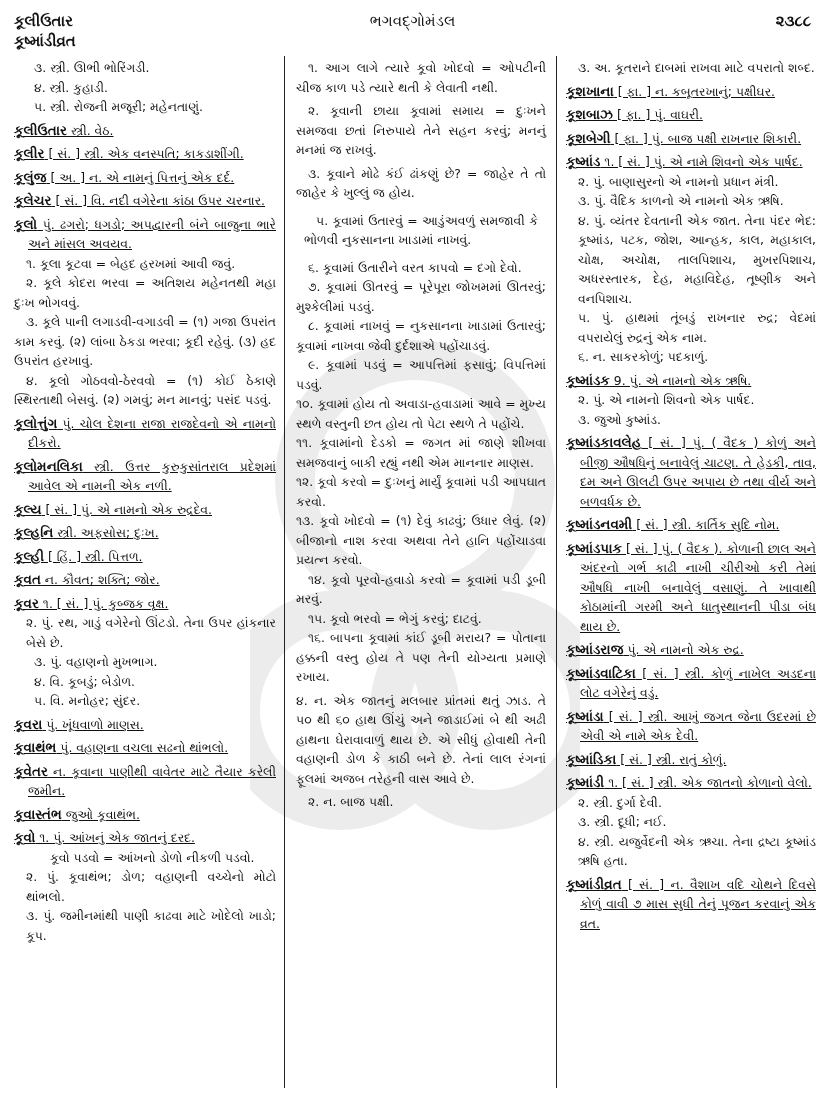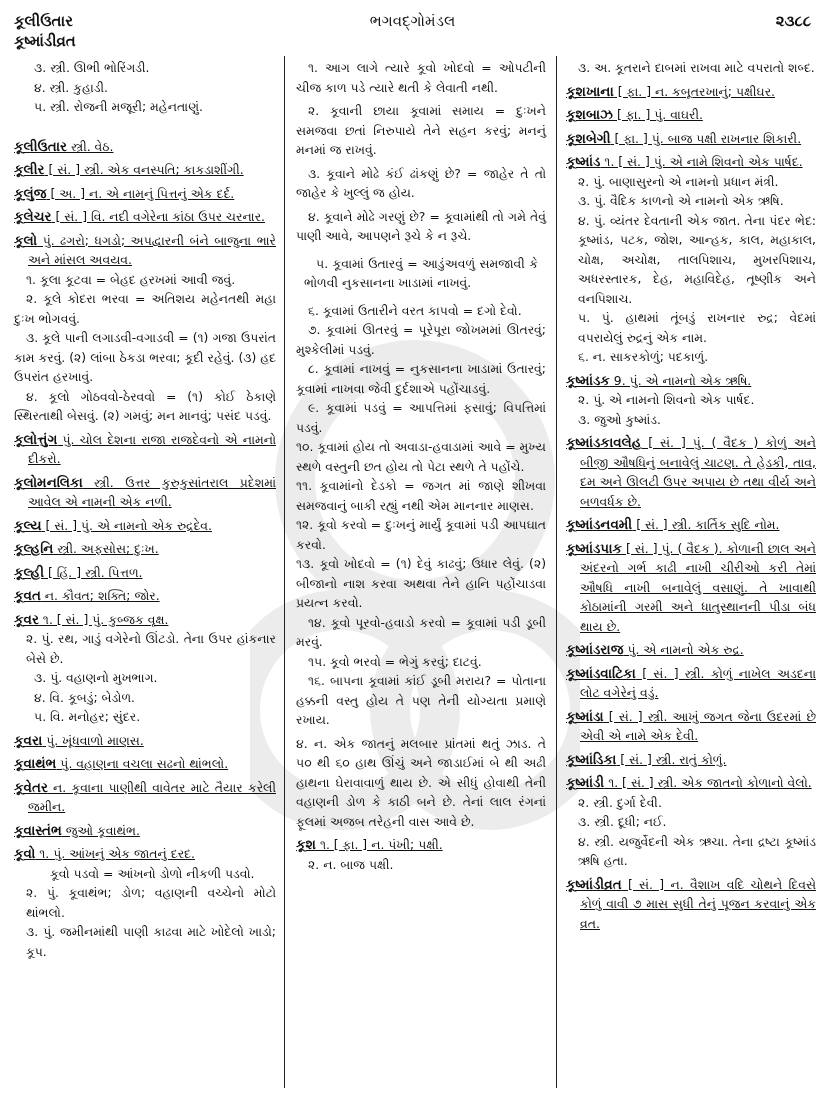--- a/index.html
+++ b/index.html
@@ -53,21 +53,21 @@
   <div class="title">ભગવદ્ગોમંડલ</div>
   <div class="pageno">૨૩૮૮</div>
 </div>
 
 <div class="divider div1"></div>
 <div class="divider div2"></div>
 
 <div class="col col1">
   <p class="sub deep">૩. સ્ત્રી. ઊભી ભોરિંગડી.</p>
   <p class="sub deep">૪. સ્ત્રી. કુહાડી.</p>
-  <p class="sub deep" style="margin-bottom:20px">૫. સ્ત્રી. રોજની મજૂરી; મહેનતાણું.</p>
+  <p class="sub deep" style="margin-bottom:4px">૫. સ્ત્રી. રોજની મજૂરી; મહેનતાણું.</p>
 
   <p class="entry"><span class="hw">કૂલીઉતાર</span><span> સ્ત્રી. વેઠ.</span></p>
   <p class="entry"><span class="hw">કૂલીર</span><span> [ સં. ] સ્ત્રી. એક વનસ્પતિ; કાકડાશીંગી.</span></p>
   <p class="entry"><span class="hw">કૂલુંજ</span><span> [ અ. ] ન. એ નામનું પિત્તનું એક દર્દ.</span></p>
   <p class="entry"><span class="hw">કૂલેચર</span><span> [ સં. ] વિ. નદી વગેરેના કાંઠા ઉપર ચરનાર.</span></p>
   <p class="entry" style="margin-bottom:0"><span class="hw">કૂલો</span><span> પું. ઢગરો; ધગડો; અપદ્વારની બંને બાજુના ભારે અને માંસલ અવયવ.</span></p>
   <p class="para" style="margin:0">૧. કૂલા કૂટવા = બેહદ હરખમાં આવી જવું.</p>
   <p class="para" style="margin:0">૨. કૂલે કોદરા ભરવા = અતિશય મહેનતથી મહા દુઃખ ભોગવવું.</p>
   <p class="para" style="margin:0">૩. કૂલે પાની લગાડવી-વગાડવી = (૧) ગજા ઉપરાંત કામ કરવું. (૨) લાંબા ઠેકડા ભરવા; કૂદી રહેવું. (૩) હદ ઉપરાંત હરખાવું.</p>
   <p class="para">૪. કૂલો ગોઠવવો-ઠેરવવો = (૧) કોઈ ઠેકાણે સ્થિરતાથી બેસવું. (૨) ગમવું; મન માનવું; પસંદ પડવું.</p>
@@ -91,35 +91,33 @@
   <p class="entry" style="margin-bottom:0"><span class="hw">કૂવો</span><span> ૧. પું. આંખનું એક જાતનું દરદ.</span></p>
   <p class="sub deep" style="padding-left:36px">કૂવો પડવો = આંખનો ડોળો નીકળી પડવો.</p>
   <p class="sub">૨. પું. કૂવાથંભ; ડોળ; વહાણની વચ્ચેનો મોટો થાંભલો.</p>
   <p class="sub">૩. પું. જમીનમાંથી પાણી કાઢવા માટે ખોદેલો ખાડો; કૂપ.</p>
 </div>
 
 <div class="col col2">
   <p class="para">૧. આગ લાગે ત્યારે કૂવો ખોદવો = ઓપટીની ચીજ કાળ પડે ત્યારે થતી કે લેવાતી નથી.</p>
   <p class="para">૨. કૂવાની છાયા કૂવામાં સમાય = દુઃખને સમજવા છતાં નિરુપાયે તેને સહન કરવું; મનનું મનમાં જ રાખવું.</p>
   <p class="para">૩. કૂવાને મોઢે કંઈ ઢાંકણું છે? = જાહેર તે તો જાહેર કે ખુલ્લું જ હોય.</p>
-  <p class="para">૪. કૂવાને મોઢે ગરણું છે? = કૂવામાંથી તો ગમે તેવું પાણી આવે, આપણને રૂચે કે ન રૂચે.</p>
   <p class="para" style="margin:8px">૫. કૂવામાં ઉતારવું = આડુંઅવળું સમજાવી કે ભોળવી નુકસાનના ખાડામાં નાખવું.</p>
   <p class="para" style="margin:0">૬. કૂવામાં ઉતારીને વરત કાપવો = દગો દેવો.</p>
   <p class="para" style="margin:0">૭. કૂવામાં ઊતરવું = પૂરેપૂરા જોખમમાં ઊતરવું; મુશ્કેલીમાં પડવું.</p>
   <p class="para" style="margin:0">૮. કૂવામાં નાખવું = નુકસાનના ખાડામાં ઉતારવું; કૂવામાં નાખવા જેવી દુર્દશાએ પહોંચાડવું.</p>
   <p class="para" style="margin:0">૯. કૂવામાં પડવું = આપત્તિમાં ફસાવું; વિપત્તિમાં પડવું.</p>
   <p class="para noindent" style="margin:0">૧૦. કૂવામાં હોય તો અવાડા-હવાડામાં આવે = મુખ્ય સ્થળે વસ્તુની છત હોય તો પેટા સ્થળે તે પહોંચે.</p>
   <p class="para noindent" style="margin:0">૧૧. કૂવામાંનો દેડકો = જગત માં જાણે શીખવા સમજવાનું બાકી રહ્યું નથી એમ માનનાર માણસ.</p>
   <p class="para noindent" style="margin:0">૧૨. કૂવો કરવો = દુઃખનું માર્યું કૂવામાં પડી આપઘાત કરવો.</p>
   <p class="para noindent" style="margin:0">૧૩. કૂવો ખોદવો = (૧) દેવું કાઢવું; ઉધાર લેવું. (૨) બીજાનો નાશ કરવા અથવા તેને હાનિ પહોંચાડવા પ્રયત્ન કરવો.</p>
   <p class="para" style="margin:0">૧૪. કૂવો પૂરવો-હવાડો કરવો = કૂવામાં પડી ડૂબી મરવું.</p>
   <p class="para" style="margin:0">૧૫. કૂવો ભરવો = ભેગું કરવું; દાટવું.</p>
   <p class="para">૧૬. બાપના કૂવામાં કાંઈ ડૂબી મરાય? = પોતાના હક્કની વસ્તુ હોય તે પણ તેની યોગ્યતા પ્રમાણે રખાય.</p>
   <p class="para noindent">૪. ન. એક જાતનું મલબાર પ્રાંતમાં થતું ઝાડ. તે ૫૦ થી ૬૦ હાથ ઊંચું અને જાડાઈમાં બે થી અઢી હાથના ઘેરાવાવાળું થાય છે. એ સીધું હોવાથી તેની વહાણની ડોળ કે કાઠી બને છે. તેનાં લાલ રંગનાં ફૂલમાં અજબ તરેહની વાસ આવે છે.</p>
-  <p class="entry" style="margin-bottom:0"><span class="hw">કૂશ</span><span> ૧. [ ફા. ] ન. પંખી; પક્ષી.</span></p>
   <p class="sub">૨. ન. બાજ પક્ષી.</p>
 </div>
 
 <div class="col col3">
   <p class="para">૩. અ. કૂતરાને દાબમાં રાખવા માટે વપરાતો શબ્દ.</p>
   <p class="entry"><span class="hw">કૂશખાના</span><span> [ ફા. ] ન. કબૂતરખાનું; પક્ષીઘર.</span></p>
   <p class="entry"><span class="hw">કૂશબાઝ</span><span> [ ફા. ] પું. વાઘરી.</span></p>
   <p class="entry"><span class="hw">કૂશબેગી</span><span> [ ફા. ] પું. બાજ પક્ષી રાખનાર શિકારી.</span></p>
   <p class="entry" style="margin-bottom:0"><span class="hw">કૂષ્માંડ</span><span> ૧. [ સં. ] પું. એ નામે શિવનો એક પાર્ષદ.</span></p>
   <p class="sub">૨. પું. બાણાસુરનો એ નામનો પ્રધાન મંત્રી.</p>

